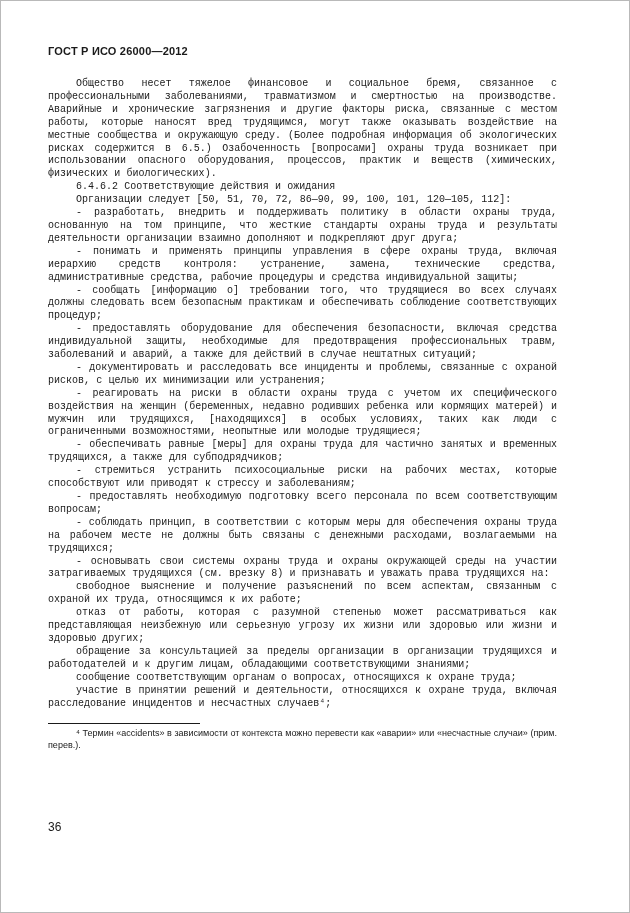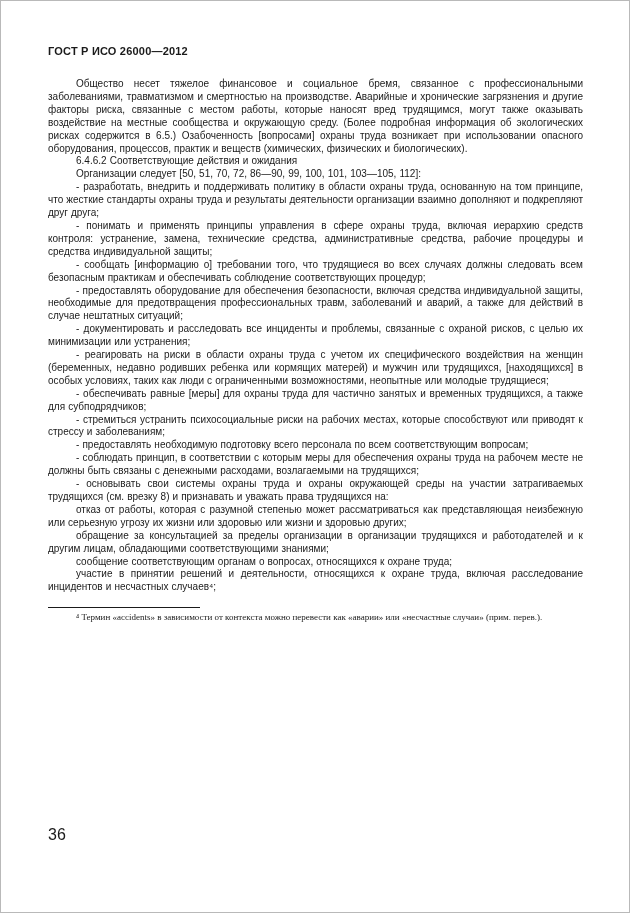--- a/index.html
+++ b/index.html
@@ -9,79 +9,80 @@
     height: 913px;
     font-family: "Liberation Sans", sans-serif;
     color: #1a1a1a;
   }
   .page {
     position: relative;
     width: 630px;
     height: 913px;
     background: #ffffff;
     border: 1px solid #b9b9b9;
-    padding: 44px 46px 0 47px;
+    padding: 44px 72px 0 47px;
     overflow: hidden;
   }
   .doc-header {
     font-size: 11px;
     font-weight: bold;
     letter-spacing: 0.2px;
     margin-bottom: 21px;
   }
   .doc-body p.para {
     font-size: 10px;
     line-height: 12.9px;
     text-align: justify;
     text-indent: 28px;
     word-spacing: 0.3px;
+    font-family: Liberation Mono, monospace;
   }
   .footnote-area {
     margin-top: 13px;
   }
   .footnote-rule {
     width: 152px;
     border-top: 1px solid #1a1a1a;
     margin-bottom: 4px;
   }
   .footnote {
     font-size: 9px;
     line-height: 11.4px;
     text-align: justify;
     text-indent: 28px;
-    font-family: Liberation Serif, serif;
   }
   .page-number {
     position: absolute;
     left: 47px;
-    bottom: 68px;
-    font-size: 16px;
+    bottom: 78px;
+    font-size: 12px;
   }
 </style>
 </head>
 <body>
 
 <div class="page">
   <div class="doc-header">ГОСТ Р ИСО 26000—2012</div>
 
   <div class="doc-body">
     <p class="para">Общество несет тяжелое финансовое и социальное бремя, связанное с профессиональными заболеваниями, травматизмом и смертностью на производстве. Аварийные и хронические загрязнения и другие факторы риска, связанные с местом работы, которые наносят вред трудящимся, могут также оказывать воздействие на местные сообщества и окружающую среду. (Более подробная информация об экологических рисках содержится в 6.5.) Озабоченность [вопросами] охраны труда возникает при использовании опасного оборудования, процессов, практик и веществ (химических, физических и биологических).</p>
     <p class="para">6.4.6.2 Соответствующие действия и ожидания</p>
-    <p class="para">Организации следует [50, 51, 70, 72, 86—90, 99, 100, 101, 103—105, 112]:</p>
+    <p class="para">Организации следует [50, 51, 70, 72, 86—90, 99, 100, 101, 120—105, 112]:</p>
     <p class="para">- разработать, внедрить и поддерживать политику в области охраны труда, основанную на том принципе, что жесткие стандарты охраны труда и результаты деятельности организации взаимно дополняют и подкрепляют друг друга;</p>
     <p class="para">- понимать и применять принципы управления в сфере охраны труда, включая иерархию средств контроля: устранение, замена, технические средства, административные средства, рабочие процедуры и средства индивидуальной защиты;</p>
     <p class="para">- сообщать [информацию о] требовании того, что трудящиеся во всех случаях должны следовать всем безопасным практикам и обеспечивать соблюдение соответствующих процедур;</p>
     <p class="para">- предоставлять оборудование для обеспечения безопасности, включая средства индивидуальной защиты, необходимые для предотвращения профессиональных травм, заболеваний и аварий, а также для действий в случае нештатных ситуаций;</p>
     <p class="para">- документировать и расследовать все инциденты и проблемы, связанные с охраной рисков, с целью их минимизации или устранения;</p>
     <p class="para">- реагировать на риски в области охраны труда с учетом их специфического воздействия на женщин (беременных, недавно родивших ребенка или кормящих матерей) и мужчин или трудящихся, [находящихся] в особых условиях, таких как люди с ограниченными возможностями, неопытные или молодые трудящиеся;</p>
     <p class="para">- обеспечивать равные [меры] для охраны труда для частично занятых и временных трудящихся, а также для субподрядчиков;</p>
     <p class="para">- стремиться устранить психосоциальные риски на рабочих местах, которые способствуют или приводят к стрессу и заболеваниям;</p>
     <p class="para">- предоставлять необходимую подготовку всего персонала по всем соответствующим вопросам;</p>
     <p class="para">- соблюдать принцип, в соответствии с которым меры для обеспечения охраны труда на рабочем месте не должны быть связаны с денежными расходами, возлагаемыми на трудящихся;</p>
     <p class="para">- основывать свои системы охраны труда и охраны окружающей среды на участии затрагиваемых трудящихся (см. врезку 8) и признавать и уважать права трудящихся на:</p>
+    <p class="para">свободное выяснение и получение разъяснений по всем аспектам, связанным с охраной их труда, относящимся к их работе;</p>
     <p class="para">отказ от работы, которая с разумной степенью может рассматриваться как представляющая неизбежную или серьезную угрозу их жизни или здоровью или жизни и здоровью других;</p>
     <p class="para">обращение за консультацией за пределы организации в организации трудящихся и работодателей и к другим лицам, обладающими соответствующими знаниями;</p>
     <p class="para">сообщение соответствующим органам о вопросах, относящихся к охране труда;</p>
     <p class="para">участие в принятии решений и деятельности, относящихся к охране труда, включая расследование инцидентов и несчастных случаев⁴;</p>
   </div>
 
   <div class="footnote-area">
     <div class="footnote-rule"></div>
     <p class="footnote">⁴ Термин «accidents» в зависимости от контекста можно перевести как «аварии» или «несчастные случаи» (прим. перев.).</p>
   </div>

